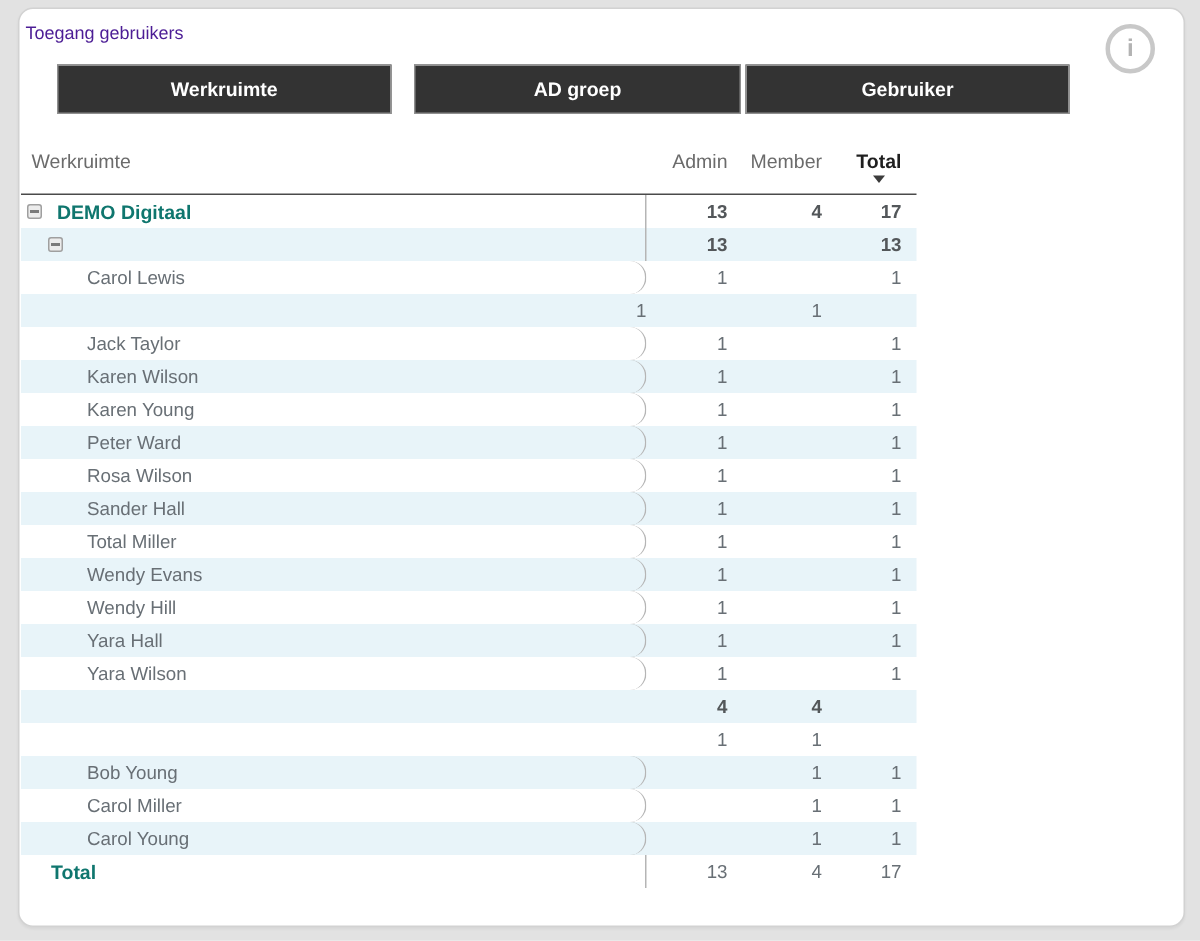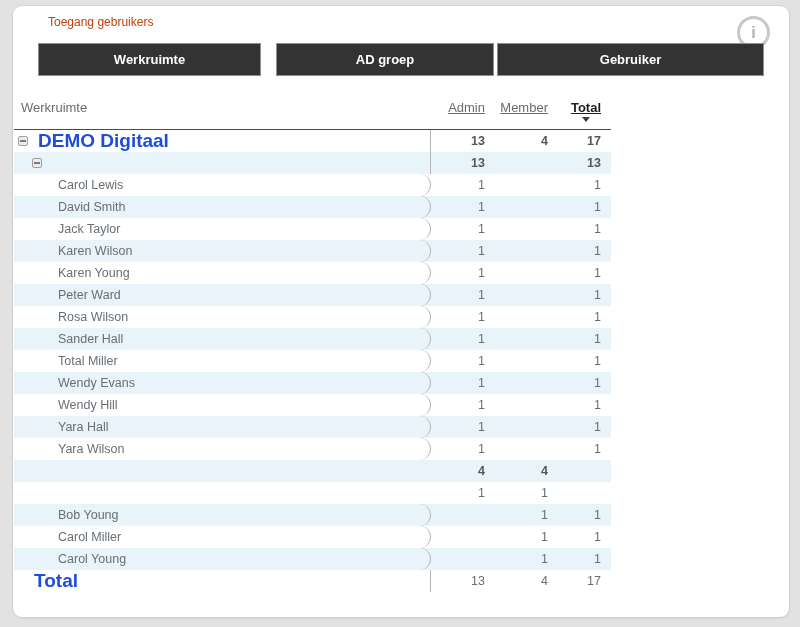--- a/index.html
+++ b/index.html
@@ -13,23 +13,23 @@
     position: absolute;
     left: 12px; top: 5px;
     width: 778px; height: 613px;
     background: #ffffff;
     border: 1px solid #d2d2d2;
     border-radius: 10px;
     box-shadow: 0 1px 2px rgba(0,0,0,0.06);
   }
   .visual-title {
     position: absolute;
-    left: 35px; top: 9px;
+    left: 4px; top: 9px;
     font-size: 12px;
-    color: #c2410c;
+    color: #4c1d95;
   }
   .info-btn {
     position: absolute;
     left: 724px; top: 10px;
     width: 33px; height: 33px;
     border: 3px solid #c8c8c8;
     border-radius: 50%;
     color: #b3b3b3;
     font-size: 16px;
     font-weight: bold;
@@ -49,39 +49,38 @@
     border: 1px solid #8f8f8f;
     color: #ffffff;
     font-weight: bold;
     font-size: 13px;
     display: flex; align-items: center; justify-content: center;
     font-family: "Liberation Sans", sans-serif;
     cursor: pointer;
   }
   .seg-btn.b1 { width: 223px; }
   .seg-btn.b2 { width: 218px; margin-left: 12px; }
-  .seg-btn.b3 { width: 267px; }
+  .seg-btn.b3 { width: 216px; }
 
   
   .matrix-header {
     position: absolute;
     left: 1px; top: 92px;
     width: 597px; height: 32px;
     display: grid;
     grid-template-columns: 417px 54px 63px 53px 10px;
     border-bottom: 1px solid #4a4a4a;
     font-size: 13px;
     color: #6b6b6b;
   }
   .matrix-header .hcell { padding-top: 2px; }
   .hcell.row-hdr { padding-left: 7px; cursor: pointer; }
   .hcell.num {
     display: flex; justify-content: flex-end; align-items: flex-start;
     cursor: pointer;
-    text-decoration: underline;
   }
   .hcell.sorted { color: #1f1f1f; font-weight: bold; }
   .sort-stack { display: flex; flex-direction: column; align-items: center; }
   .sort-caret {
     width: 0; height: 0;
     border-left: 4px solid transparent;
     border-right: 4px solid transparent;
     border-top: 5px solid #3c3c3c;
     margin-top: 2px;
   }
@@ -103,21 +102,21 @@
   .label-cell {
     display: flex; align-items: center;
     border-right: 1px solid #b5b5b5;
     overflow: hidden; white-space: nowrap;
   }
   .num-cell {
     display: flex; align-items: center; justify-content: flex-end;
   }
   .mrow.group { color: #53575a; }
   .mrow.group .label-cell, .mrow.grand .label-cell {
-    font-weight: bold; color: #1d4ed8; font-size: 19px;
+    font-weight: bold; color: #0f766e; font-size: 13px;
   }
   .mrow.group .num-cell, .mrow.subgroup .num-cell { font-weight: bold; color: #53575a; }
   .mrow.group .label-cell { padding-left: 4px; }
   .mrow.subgroup .label-cell { padding-left: 18px; }
   .mrow.user .label-cell { padding-left: 44px; border-radius: 11px; }
   .mrow.grand .label-cell { padding-left: 20px; }
   .collapse-icon {
     width: 10px; height: 10px;
     border: 1px solid #9f9f9f;
     border-radius: 2px;
@@ -193,23 +192,20 @@
       <div class="mrow user">
         <div class="label-cell">
           <span>Carol Lewis</span>
         </div>
         <div class="num-cell">1</div>
         <div class="num-cell"></div>
         <div class="num-cell">1</div>
         <div></div>
       </div>
       <div class="mrow user striped">
-        <div class="label-cell">
-          <span>David Smith</span>
-        </div>
         <div class="num-cell">1</div>
         <div class="num-cell"></div>
         <div class="num-cell">1</div>
         <div></div>
       </div>
       <div class="mrow user">
         <div class="label-cell">
           <span>Jack Taylor</span>
         </div>
         <div class="num-cell">1</div>

